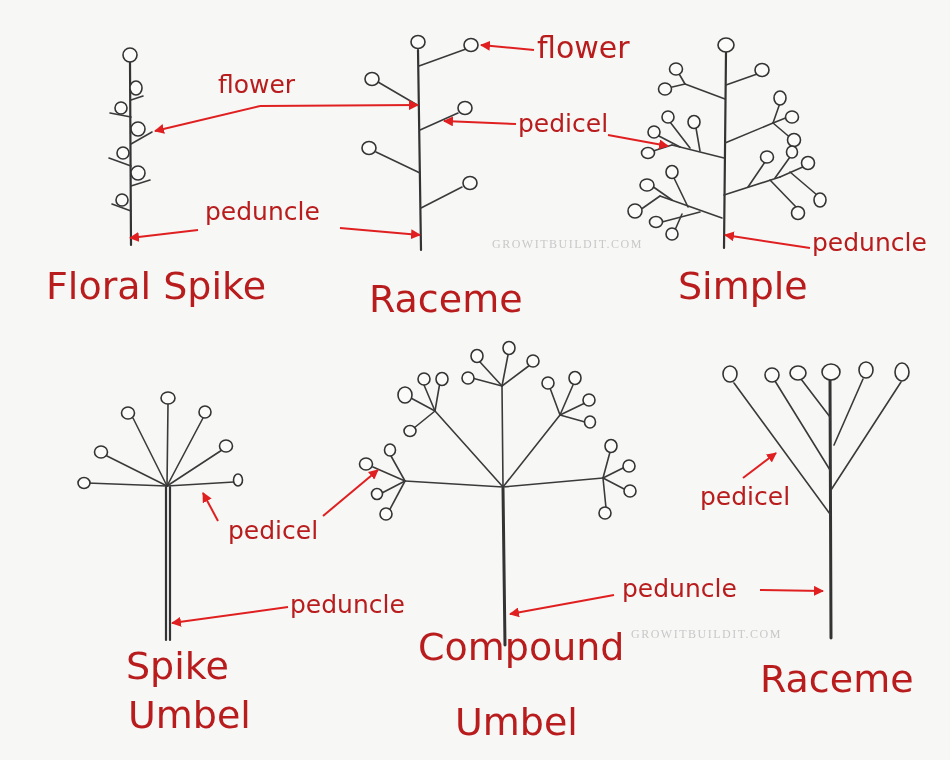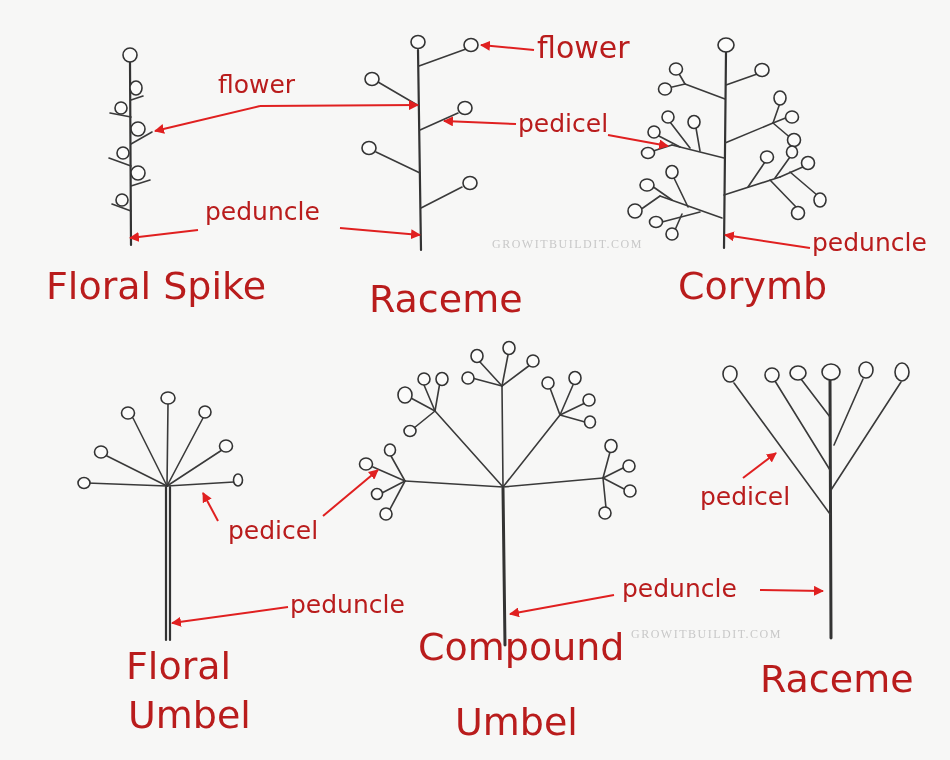--- a/index.html
+++ b/index.html
@@ -214,25 +214,25 @@
 
 <span class="lbl part" style="left:218px;top:72px;">flower</span>
 <span class="lbl part" style="left:205px;top:199px;">peduncle</span>
 <span class="lbl title" style="left:46px;top:267px;">Floral Spike</span>
 
 <span class="lbl part" style="left:537px;top:33px;font-size:30px;">flower</span>
 <span class="lbl part" style="left:518px;top:111px;">pedicel</span>
 <span class="lbl title" style="left:369px;top:280px;">Raceme</span>
 
 <span class="lbl part" style="left:812px;top:230px;">peduncle</span>
-<span class="lbl title" style="left:678px;top:267px;">Corymb</span>
+<span class="lbl title" style="left:678px;top:267px;">Simple</span>
 
 <span class="lbl part" style="left:228px;top:518px;">pedicel</span>
 <span class="lbl part" style="left:290px;top:592px;">peduncle</span>
-<span class="lbl title" style="left:126px;top:647px;">Floral</span>
+<span class="lbl title" style="left:126px;top:647px;">Spike</span>
 <span class="lbl title" style="left:128px;top:696px;">Umbel</span>
 
 <span class="lbl part" style="left:622px;top:576px;">peduncle</span>
 <span class="lbl title" style="left:418px;top:628px;">Compound</span>
 <span class="lbl title" style="left:455px;top:703px;">Umbel</span>
 
 <span class="lbl part" style="left:700px;top:484px;">pedicel</span>
 <span class="lbl title" style="left:760px;top:660px;">Raceme</span>
 
 <span class="wm" style="left:478px;top:237px;">GROWITBUILDIT.COM</span>

